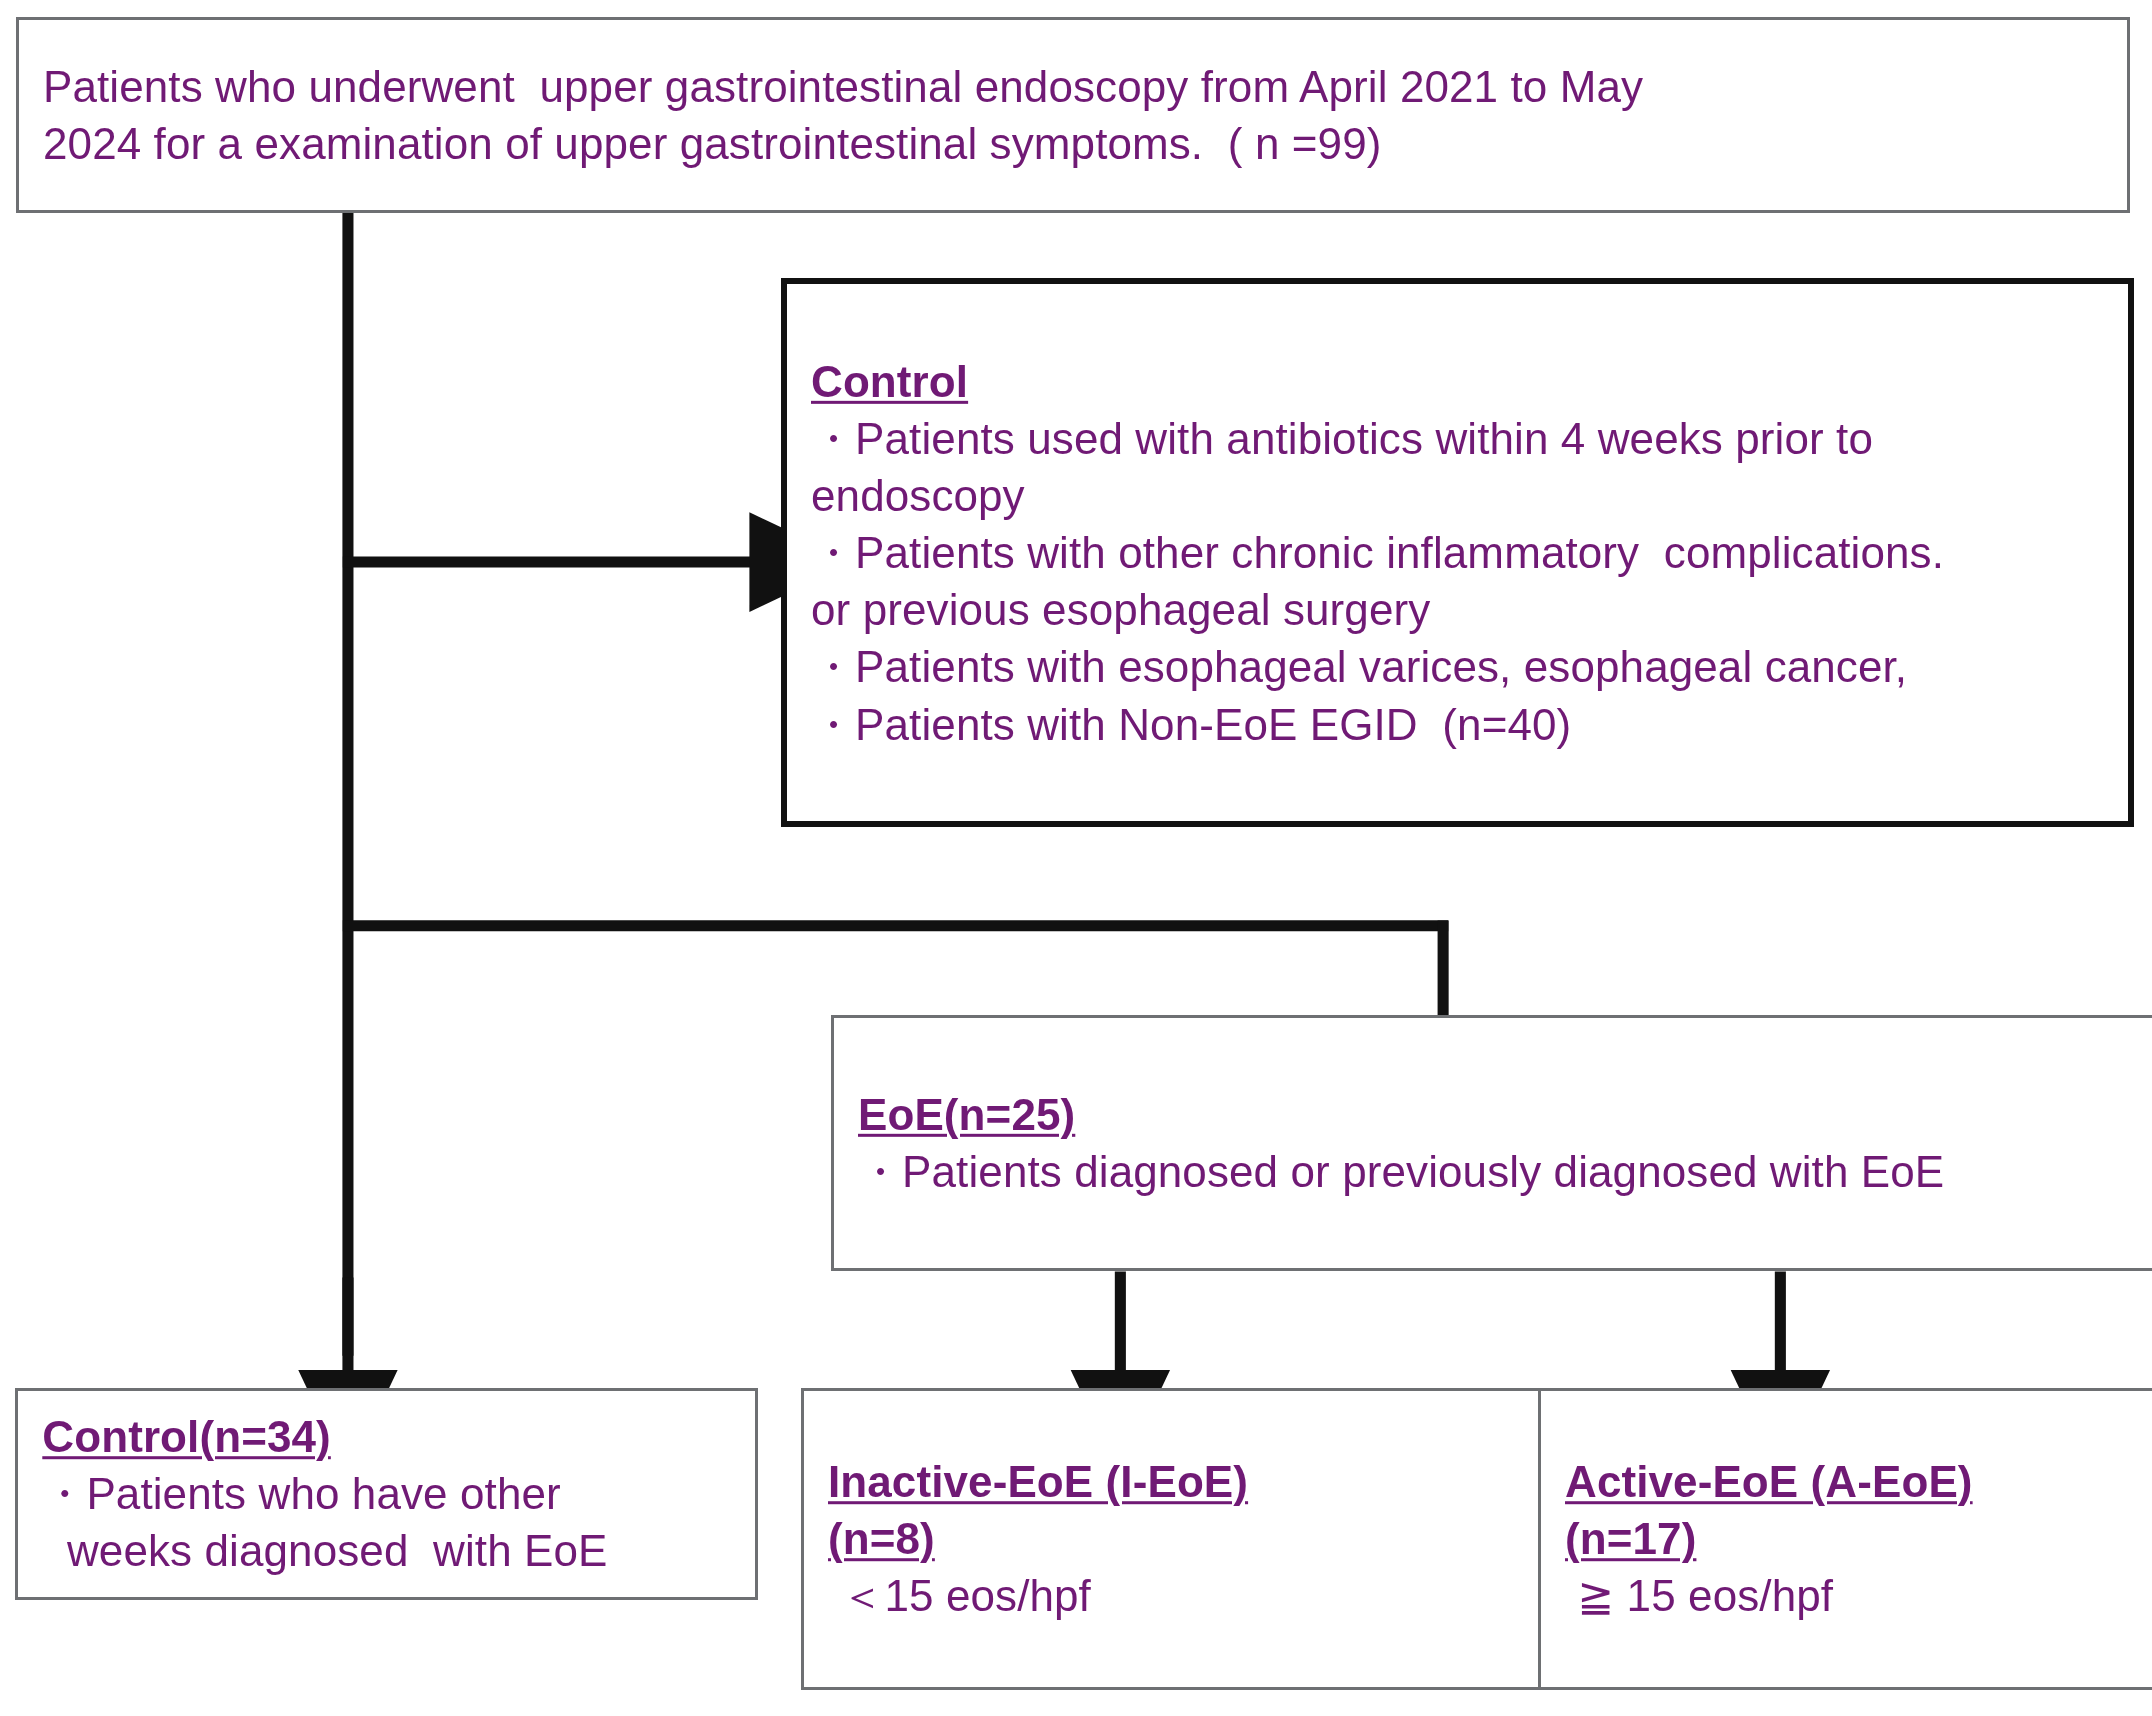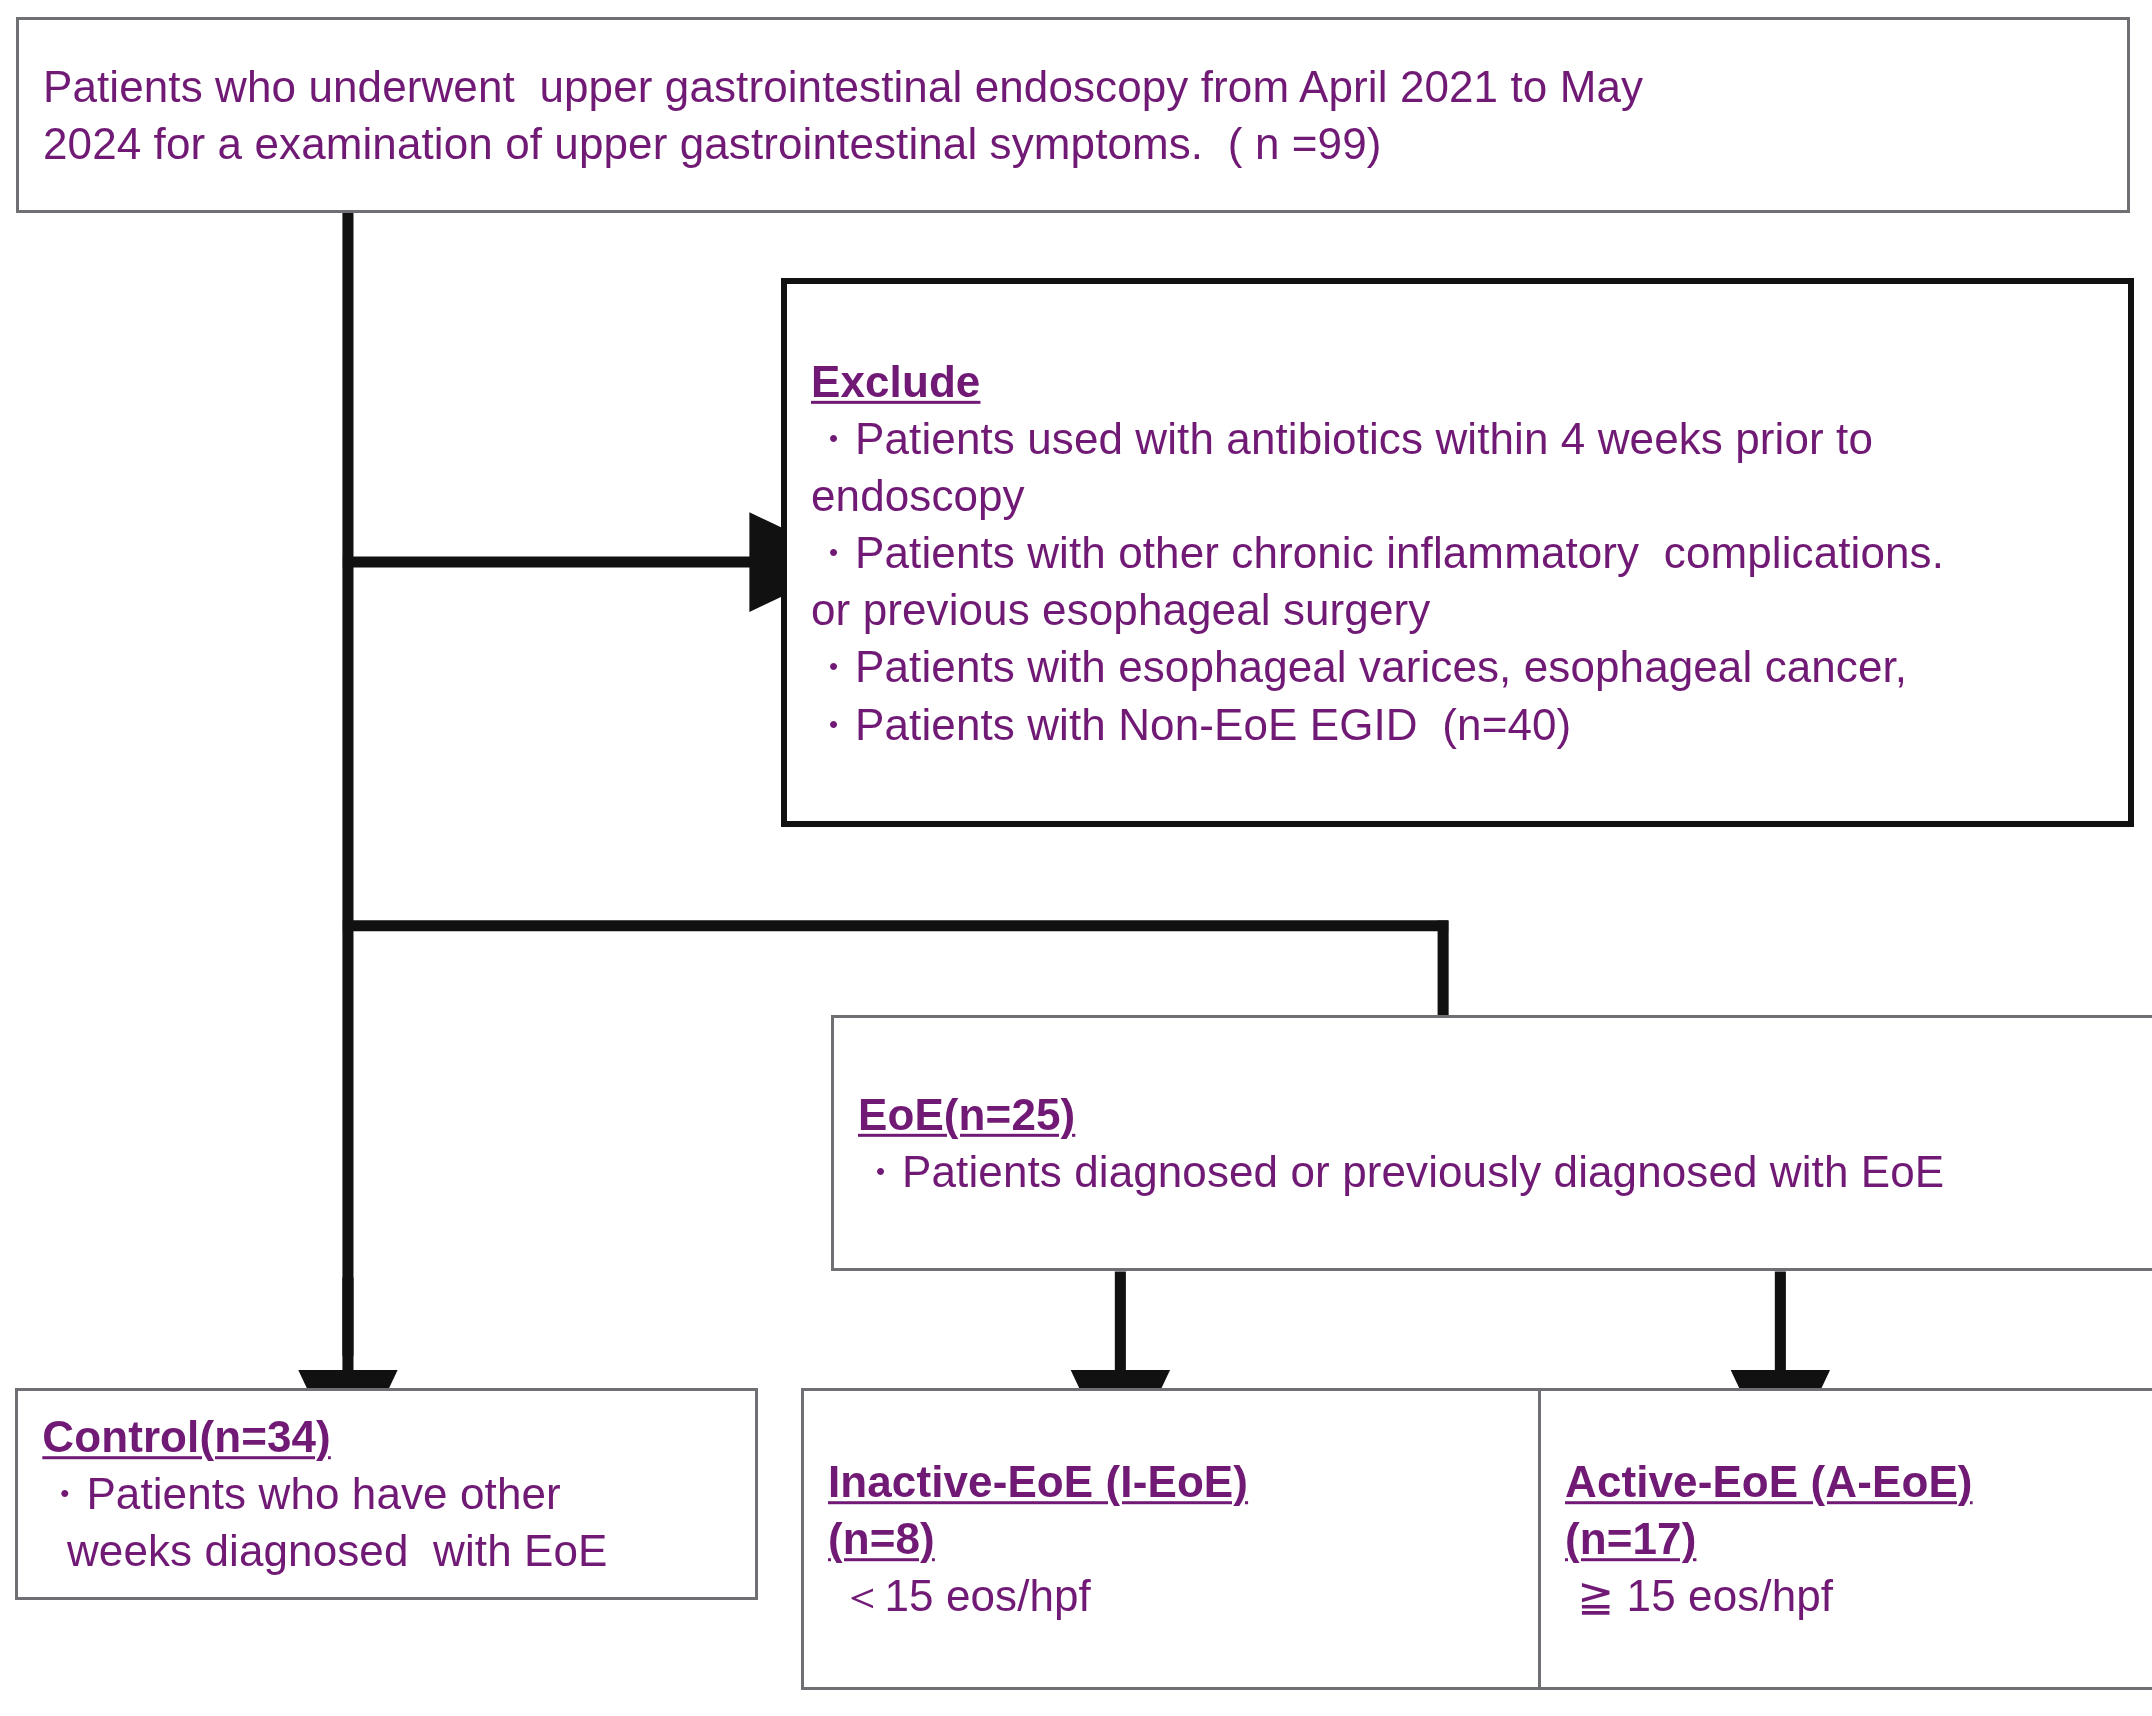--- a/index.html
+++ b/index.html
@@ -76,21 +76,21 @@
 
   <div class="box" style="left:16px; top:17px; width:2114px; height:196px;">
     <div class="box-inner">
       <div class="line">Patients who underwent  upper gastrointestinal endoscopy from April 2021 to May</div>
       <div class="line">2024 for a examination of upper gastrointestinal symptoms.  ( n =99)</div>
     </div>
   </div>
 
   <div class="box thick" style="left:781px; top:278px; width:1353px; height:549px;">
     <div class="box-inner">
-      <div class="line hdr">Exclude</div>
+      <div class="line hdr">Control</div>
       <div class="line bul">・Patients used with antibiotics within 4 weeks prior to</div>
       <div class="line bul">endoscopy</div>
       <div class="line bul">・Patients with other chronic inflammatory  complications.</div>
       <div class="line bul">or previous esophageal surgery</div>
       <div class="line bul">・Patients with esophageal varices, esophageal cancer,</div>
       <div class="line bul">・Patients with Non-EoE EGID  (n=40)</div>
     </div>
   </div>
 
   <div class="box" style="left:831px; top:1015px; width:1337px; height:256px;padding-left:32px;">

